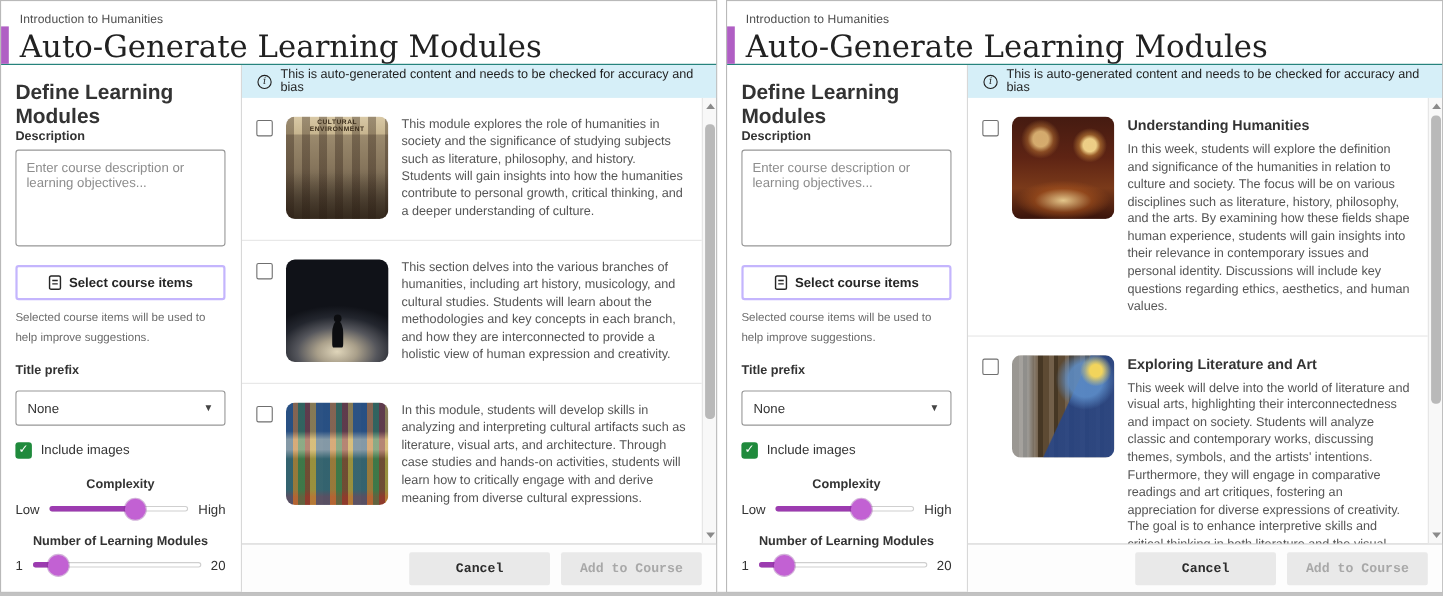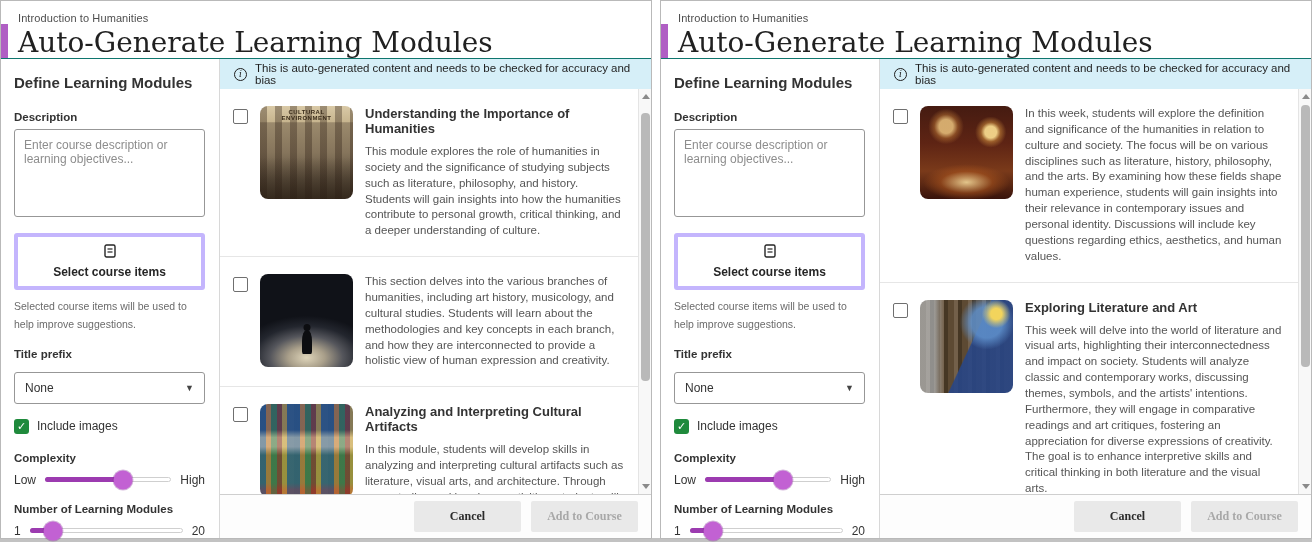--- a/index.html
+++ b/index.html
@@ -13,33 +13,33 @@
   .panel-header { position:relative; height:58px; padding:11px 16px 0 17px; border-bottom:1px solid #0f766e; flex-shrink:0; }
   .accent-bar { position:absolute; left:0; top:23px; width:7px; height:34px; background:#b05fc4; }
   .course-name { font-size:11px; color:#4e4e4e; letter-spacing:.1px; }
   .dialog-title { font-family:"DejaVu Serif","Liberation Serif",serif; font-weight:500; font-size:28px; color:#212121; margin-top:2px; }
 
   
   .panel-body { display:flex; flex:1; min-height:0; }
 
   
   .sidebar { width:219px; flex-shrink:0; border-right:1px solid #d8d8d8; padding:15px 14px 0 13px; }
-  .sb-heading { font-size:15px; font-weight:bold; color:#333; margin-bottom:20px; }
+  .sb-heading { font-size:19px; font-weight:bold; color:#333; }
   .field-label { display:block; font-size:11.5px; font-weight:bold; color:#333; margin-bottom:6px; }
   .desc-textarea { width:100%; height:88px; border:1px solid #979797; border-radius:3px; resize:none; padding:8px 9px; font-family:"Liberation Sans",sans-serif; font-size:12px; color:#333; }
   .desc-textarea::placeholder { color:#8d8d8d; }
-  .select-items-btn { width:100%; margin-top:12px; background:#fff; border:4px solid #c4b5fd; border-radius:3px; padding:7px 4px; font-size:12px; font-weight:bold; color:#262626; display:flex; align-items:center; justify-content:center; gap:7px; cursor:pointer;flex-direction:column; }
+  .select-items-btn { width:100%; margin-top:12px; background:#fff; border:2px solid #c4b5fd; border-radius:3px; padding:7px 4px; font-size:12px; font-weight:bold; color:#262626; display:flex; align-items:center; justify-content:center; gap:7px; cursor:pointer; }
   .doc-icon { display:inline-flex; }
   .helper-text { font-size:10.5px; color:#6b6b6b; line-height:1.7; margin:8px 0 14px; }
   .prefix-select { width:100%; border:1px solid #979797; border-radius:3px; padding:8px 10px; font-size:12px; color:#333; display:flex; justify-content:space-between; align-items:center; cursor:pointer;margin-top:12px; }
   .caret { font-size:9px; color:#444; }
   .check-row { display:flex; align-items:center; gap:8px; margin:15px 0 18px; cursor:pointer; }
   .checkbox-checked { width:15px; height:15px; background:#1f8a3c; border-radius:3px; display:flex; align-items:center; justify-content:center; color:#fff; font-size:11px; line-height:1; }
   .check-label { font-size:12px; color:#333; }
-  .slider-block { margin-bottom:16px; }
+  .slider-block { margin-bottom:16px;text-align:center; }
   .slider-row { display:flex; align-items:center; gap:9px; margin-top:9px; }
   .slider-end { font-size:12px; color:#333; }
   .slider-track { position:relative; flex:1; height:5px; background:#fff; border:1px solid #cfcfcf; border-radius:3px; cursor:pointer; }
   .slider-fill { position:absolute; left:-1px; top:-1px; height:5px; background:#9c3bb0; border-radius:3px; }
   .slider-thumb { position:absolute; top:50%; transform:translate(-50%,-50%); width:19px; height:19px; border-radius:50%; background:#c261d3; box-shadow:0 0 0 1px rgba(130,40,150,.35); cursor:pointer; }
   .fill-62 { width:62%; } .thumb-62 { left:62%; }
   .fill-15 { width:15%; } .thumb-15 { left:15%; }
   .advanced-row { display:flex; justify-content:space-between; align-items:center; margin:20px 0 22px; cursor:pointer; }
   .advanced-label { font-size:14px; font-weight:bold; color:#333; }
   .chevron-down { width:9px; height:9px; border-right:2px solid #555; border-bottom:2px solid #555; transform:rotate(45deg); margin-right:3px; }
@@ -86,21 +86,21 @@
   .scrollbar { position:absolute; top:0; right:0; bottom:0; width:13px; background:#f8f8f8; border-left:1px solid #e4e4e4; }
   .sb-arrow-up, .sb-arrow-down { position:absolute; left:3px; width:0; height:0; border-left:4px solid transparent; border-right:4px solid transparent; }
   .sb-arrow-up { top:5px; border-bottom:5px solid #8a8a8a; }
   .sb-arrow-down { bottom:5px; border-top:5px solid #8a8a8a; }
   .sb-thumb { position:absolute; left:2px; width:9px; background:#b9b9b9; border-radius:4px; cursor:grab; }
   .sb-thumb-left { top:24px; height:268px; }
   .sb-thumb-right { top:16px; height:262px; }
 
   
   .dialog-footer { height:44px; border-top:1px solid #cfcfcf; background:#fdfdfd; display:flex; align-items:center; justify-content:flex-end; gap:10px; padding:0 13px; flex-shrink:0; }
-  .footer-btn { border:none; border-radius:2px; background:#e9e9e9; padding:8px 0; width:107px; font-size:12px; font-weight:bold; font-family:Liberation Serif, serif; cursor:pointer; }
+  .footer-btn { border:none; border-radius:2px; background:#e9e9e9; padding:8px 0; width:128px; font-size:12px; font-weight:bold; font-family:Liberation Mono, monospace; cursor:pointer; }
   .btn-cancel { color:#2b2b2b; }
   .btn-add { color:#a8a8a8; cursor:default; }
 </style>
 </head>
 <body>
 
 <div class="stage">
 
   <div class="panel">
     <div class="panel-header">
@@ -166,36 +166,34 @@
           <span class="info-icon">i</span>
           <span class="banner-text">This is auto-generated content and needs to be checked for accuracy and bias</span>
         </div>
         <div class="module-list">
           <div class="card">
             <span class="module-cb"></span>
             <div class="thumb img-l1">
               <span class="thumb-banner">CULTURAL ENVIRONMENT</span>
             </div>
             <div class="card-text">
-              <h3>Understanding the Importance of Humanities</h3>
               <p>This module explores the role of humanities in society and the significance of studying subjects such as literature, philosophy, and history. Students will gain insights into how the humanities contribute to personal growth, critical thinking, and a deeper understanding of culture.</p>
             </div>
           </div>
           <div class="card">
             <span class="module-cb"></span>
             <div class="thumb img-l2"></div>
             <div class="card-text">
               <p>This section delves into the various branches of humanities, including art history, musicology, and cultural studies. Students will learn about the methodologies and key concepts in each branch, and how they are interconnected to provide a holistic view of human expression and creativity.</p>
             </div>
           </div>
           <div class="card">
             <span class="module-cb"></span>
             <div class="thumb img-l3"></div>
             <div class="card-text">
-              <h3>Analyzing and Interpreting Cultural Artifacts</h3>
               <p>In this module, students will develop skills in analyzing and interpreting cultural artifacts such as literature, visual arts, and architecture. Through case studies and hands-on activities, students will learn how to critically engage with and derive meaning from diverse cultural expressions.</p>
             </div>
           </div>
           <div class="scrollbar">
             <div class="sb-arrow-up"></div>
             <div class="sb-thumb sb-thumb-left"></div>
             <div class="sb-arrow-down"></div>
           </div>
         </div>
         <div class="dialog-footer">
@@ -268,20 +266,21 @@
       <div class="content-col">
         <div class="banner">
           <span class="info-icon">i</span>
           <span class="banner-text">This is auto-generated content and needs to be checked for accuracy and bias</span>
         </div>
         <div class="module-list">
           <div class="card">
             <span class="module-cb"></span>
             <div class="thumb img-r1"></div>
             <div class="card-text">
+              <h3>Understanding Humanities</h3>
               <p>In this week, students will explore the definition and significance of the humanities in relation to culture and society. The focus will be on various disciplines such as literature, history, philosophy, and the arts. By examining how these fields shape human experience, students will gain insights into their relevance in contemporary issues and personal identity. Discussions will include key questions regarding ethics, aesthetics, and human values.</p>
             </div>
           </div>
           <div class="card">
             <span class="module-cb"></span>
             <div class="thumb img-r2"></div>
             <div class="card-text">
               <h3>Exploring Literature and Art</h3>
               <p>This week will delve into the world of literature and visual arts, highlighting their interconnectedness and impact on society. Students will analyze classic and contemporary works, discussing themes, symbols, and the artists' intentions. Furthermore, they will engage in comparative readings and art critiques, fostering an appreciation for diverse expressions of creativity. The goal is to enhance interpretive skills and critical thinking in both literature and the visual arts.</p>
             </div>

